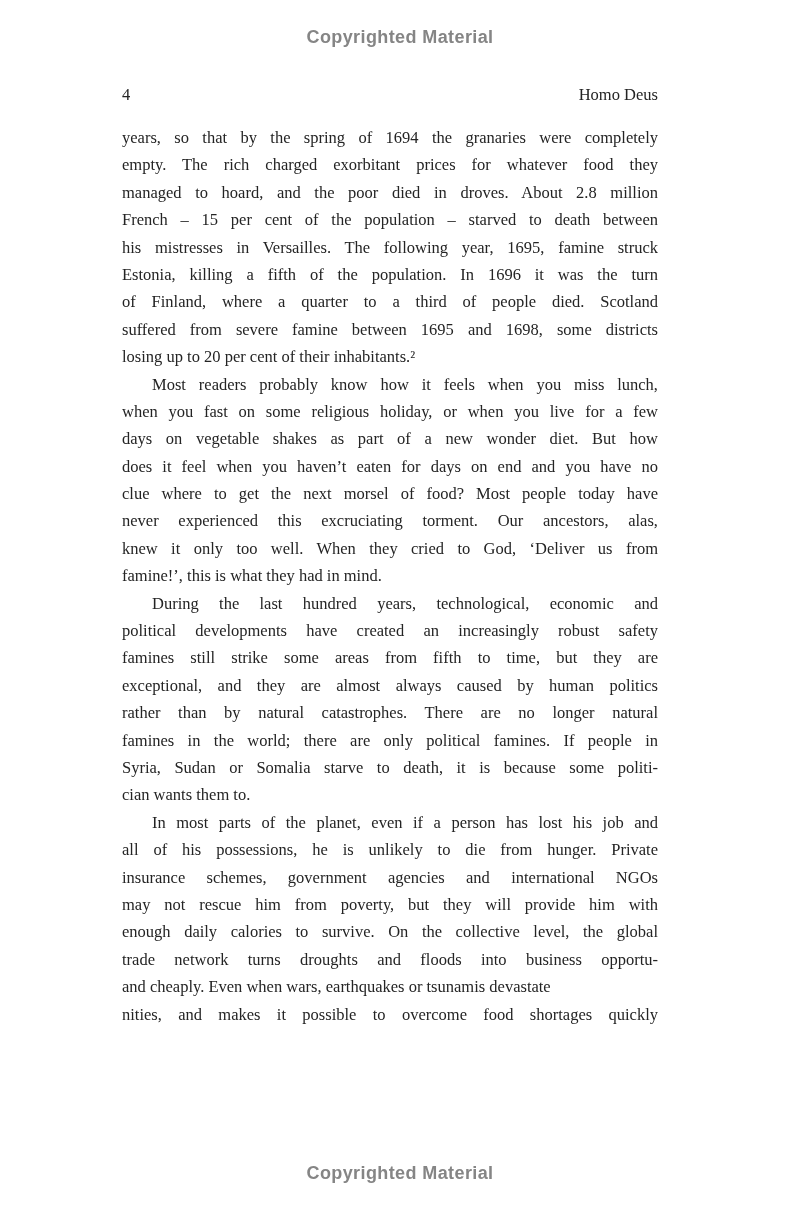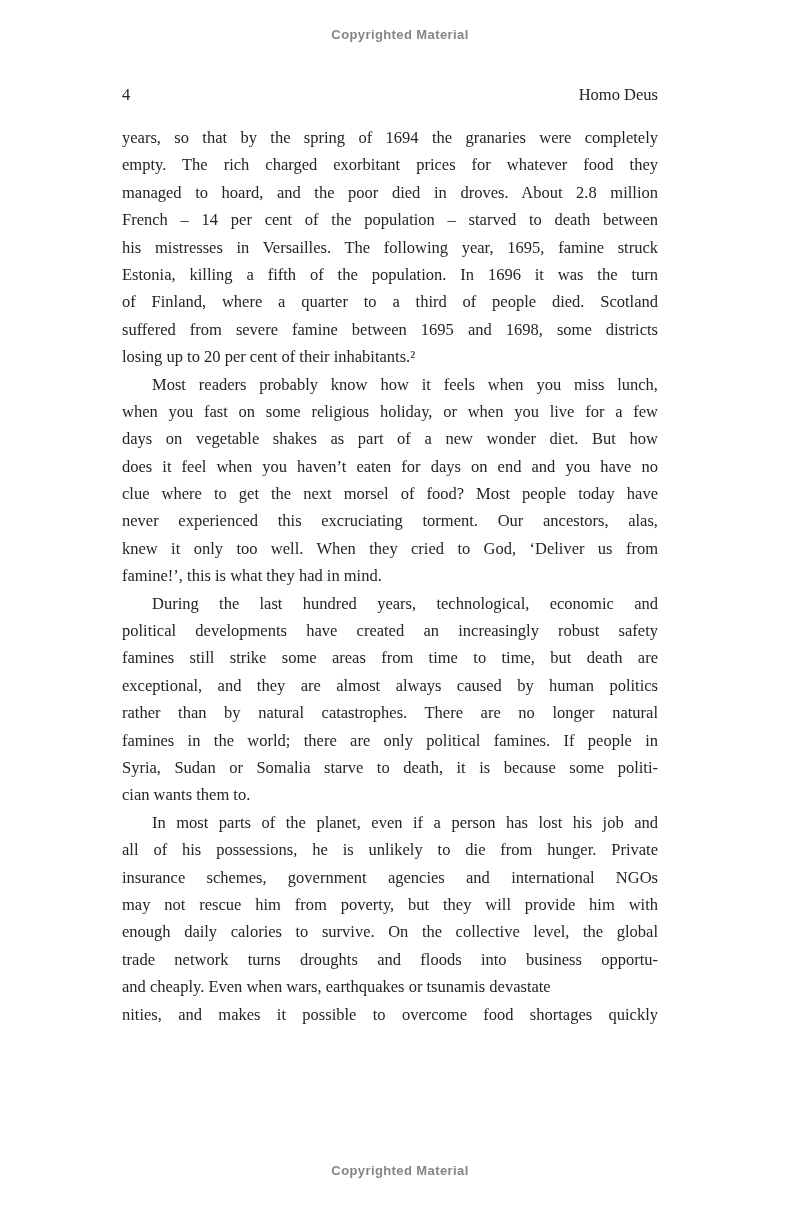--- a/index.html
+++ b/index.html
@@ -11,21 +11,21 @@
     overflow: hidden;
   }
   .page { position: absolute; inset: 0; }
 
   .copyright {
     position: absolute;
     left: 0; width: 100%;
     text-align: center;
     font-family: "Liberation Sans", sans-serif;
     font-weight: bold;
-    font-size: 13px;
+    font-size: 18px;
     letter-spacing: 0.4px;
     color: #858585;
   }
   .copyright.top { top: 27px; }
   .copyright.bottom { top: 1163px; }
 
   .running-head {
     position: absolute;
     top: 85px; left: 122px; width: 536px;
     display: flex;
@@ -61,37 +61,37 @@
 
   <div class="running-head">
     <span>4</span>
     <span>Homo Deus</span>
   </div>
 
   <div class="text-block">
       <div class="line">years, so that by the spring of 1694 the granaries were completely</div>
       <div class="line">empty. The rich charged exorbitant prices for whatever food they</div>
       <div class="line">managed to hoard, and the poor died in droves. About 2.8 million</div>
-      <div class="line">French – 14 per cent of the population – starved to death between</div>
+      <div class="line">French – 15 per cent of the population – starved to death between</div>
       <div class="line">his mistresses in Versailles. The following year, 1695, famine struck</div>
       <div class="line">Estonia, killing a fifth of the population. In 1696 it was the turn</div>
       <div class="line">of Finland, where a quarter to a third of people died. Scotland</div>
       <div class="line">suffered from severe famine between 1695 and 1698, some districts</div>
       <div class="line last">losing up to 20 per cent of their inhabitants.²</div>
       <div class="line indent">Most readers probably know how it feels when you miss lunch,</div>
       <div class="line">when you fast on some religious holiday, or when you live for a few</div>
       <div class="line">days on vegetable shakes as part of a new wonder diet. But how</div>
       <div class="line">does it feel when you haven’t eaten for days on end and you have no</div>
       <div class="line">clue where to get the next morsel of food? Most people today have</div>
       <div class="line">never experienced this excruciating torment. Our ancestors, alas,</div>
       <div class="line">knew it only too well. When they cried to God, ‘Deliver us from</div>
       <div class="line last">famine!’, this is what they had in mind.</div>
       <div class="line indent">During the last hundred years, technological, economic and</div>
       <div class="line">political developments have created an increasingly robust safety</div>
-      <div class="line">famines still strike some areas from time to time, but death are</div>
+      <div class="line">famines still strike some areas from fifth to time, but they are</div>
       <div class="line">exceptional, and they are almost always caused by human politics</div>
       <div class="line">rather than by natural catastrophes. There are no longer natural</div>
       <div class="line">famines in the world; there are only political famines. If people in</div>
       <div class="line">Syria, Sudan or Somalia starve to death, it is because some politi-</div>
       <div class="line last">cian wants them to.</div>
       <div class="line indent">In most parts of the planet, even if a person has lost his job and</div>
       <div class="line">all of his possessions, he is unlikely to die from hunger. Private</div>
       <div class="line">insurance schemes, government agencies and international NGOs</div>
       <div class="line">may not rescue him from poverty, but they will provide him with</div>
       <div class="line">enough daily calories to survive. On the collective level, the global</div>

